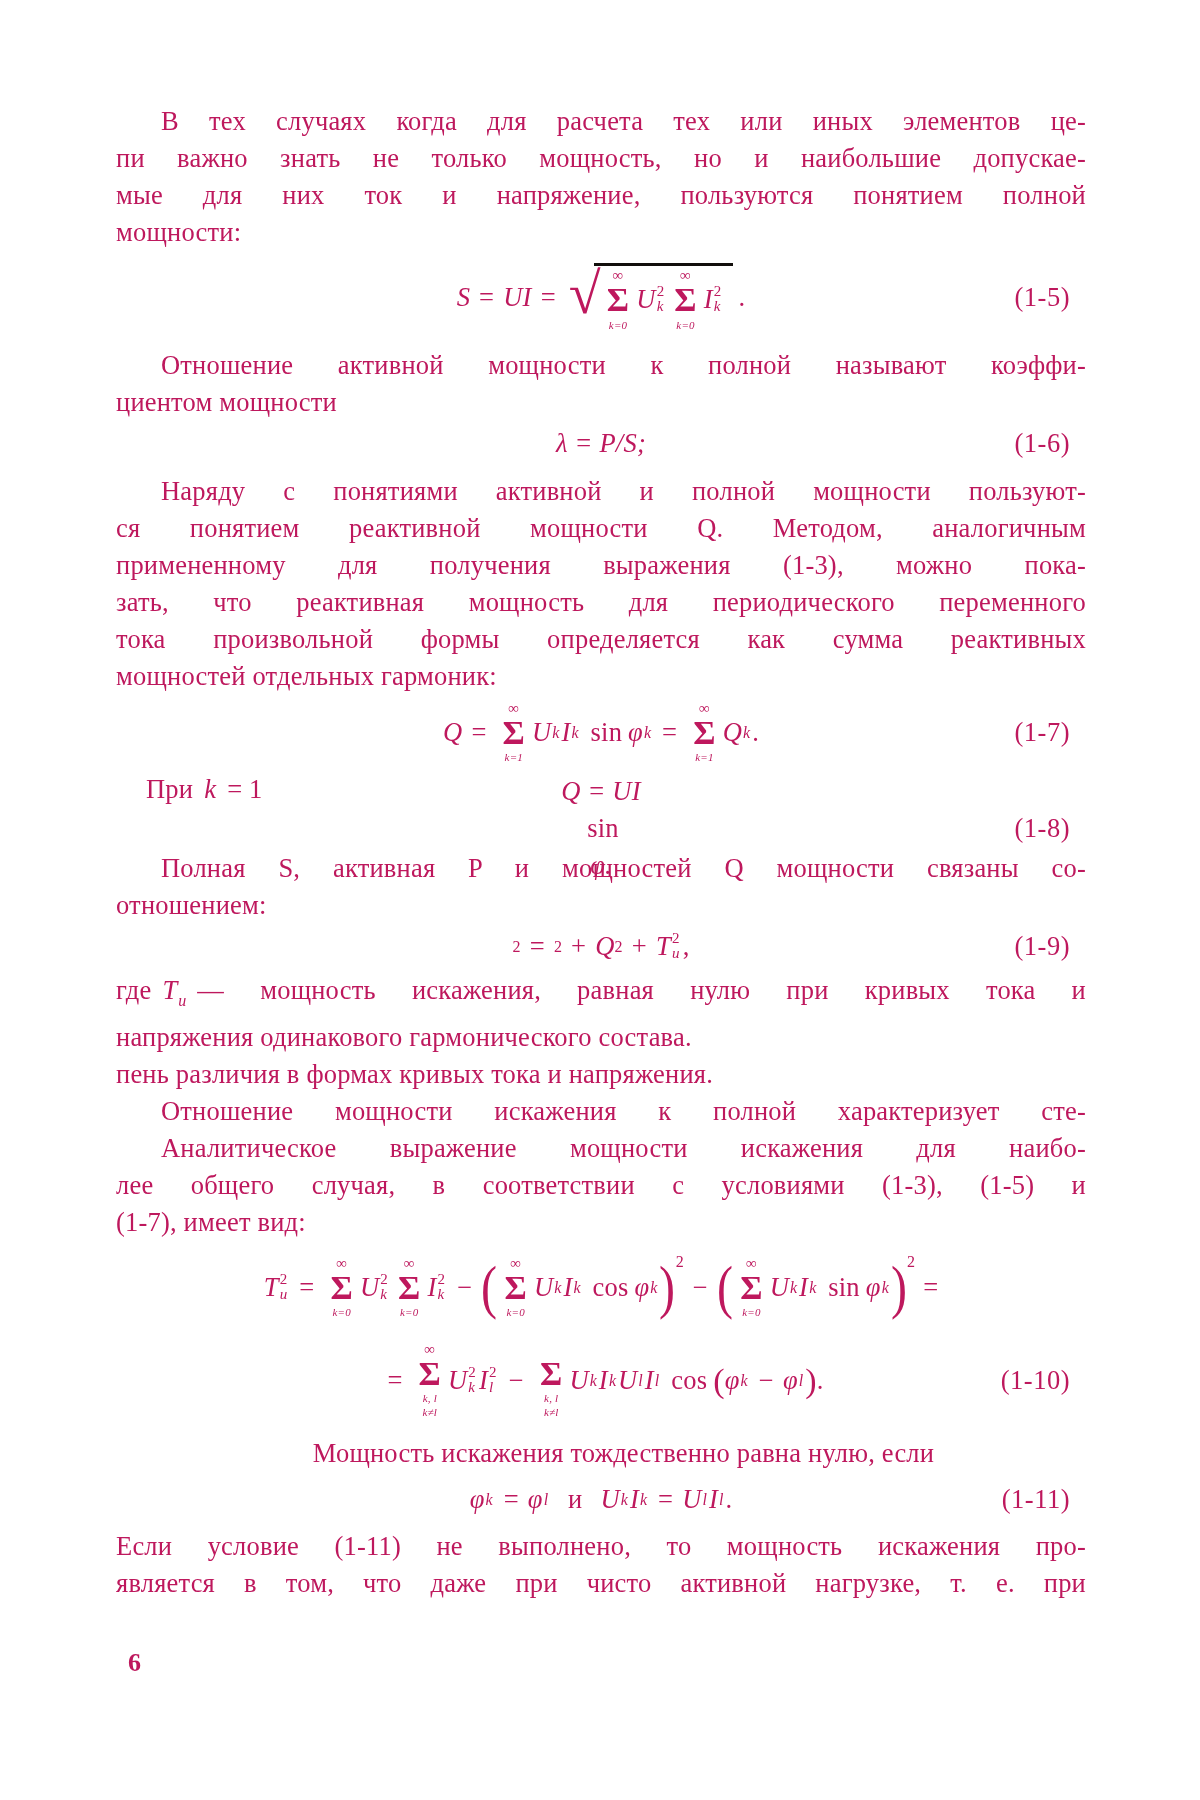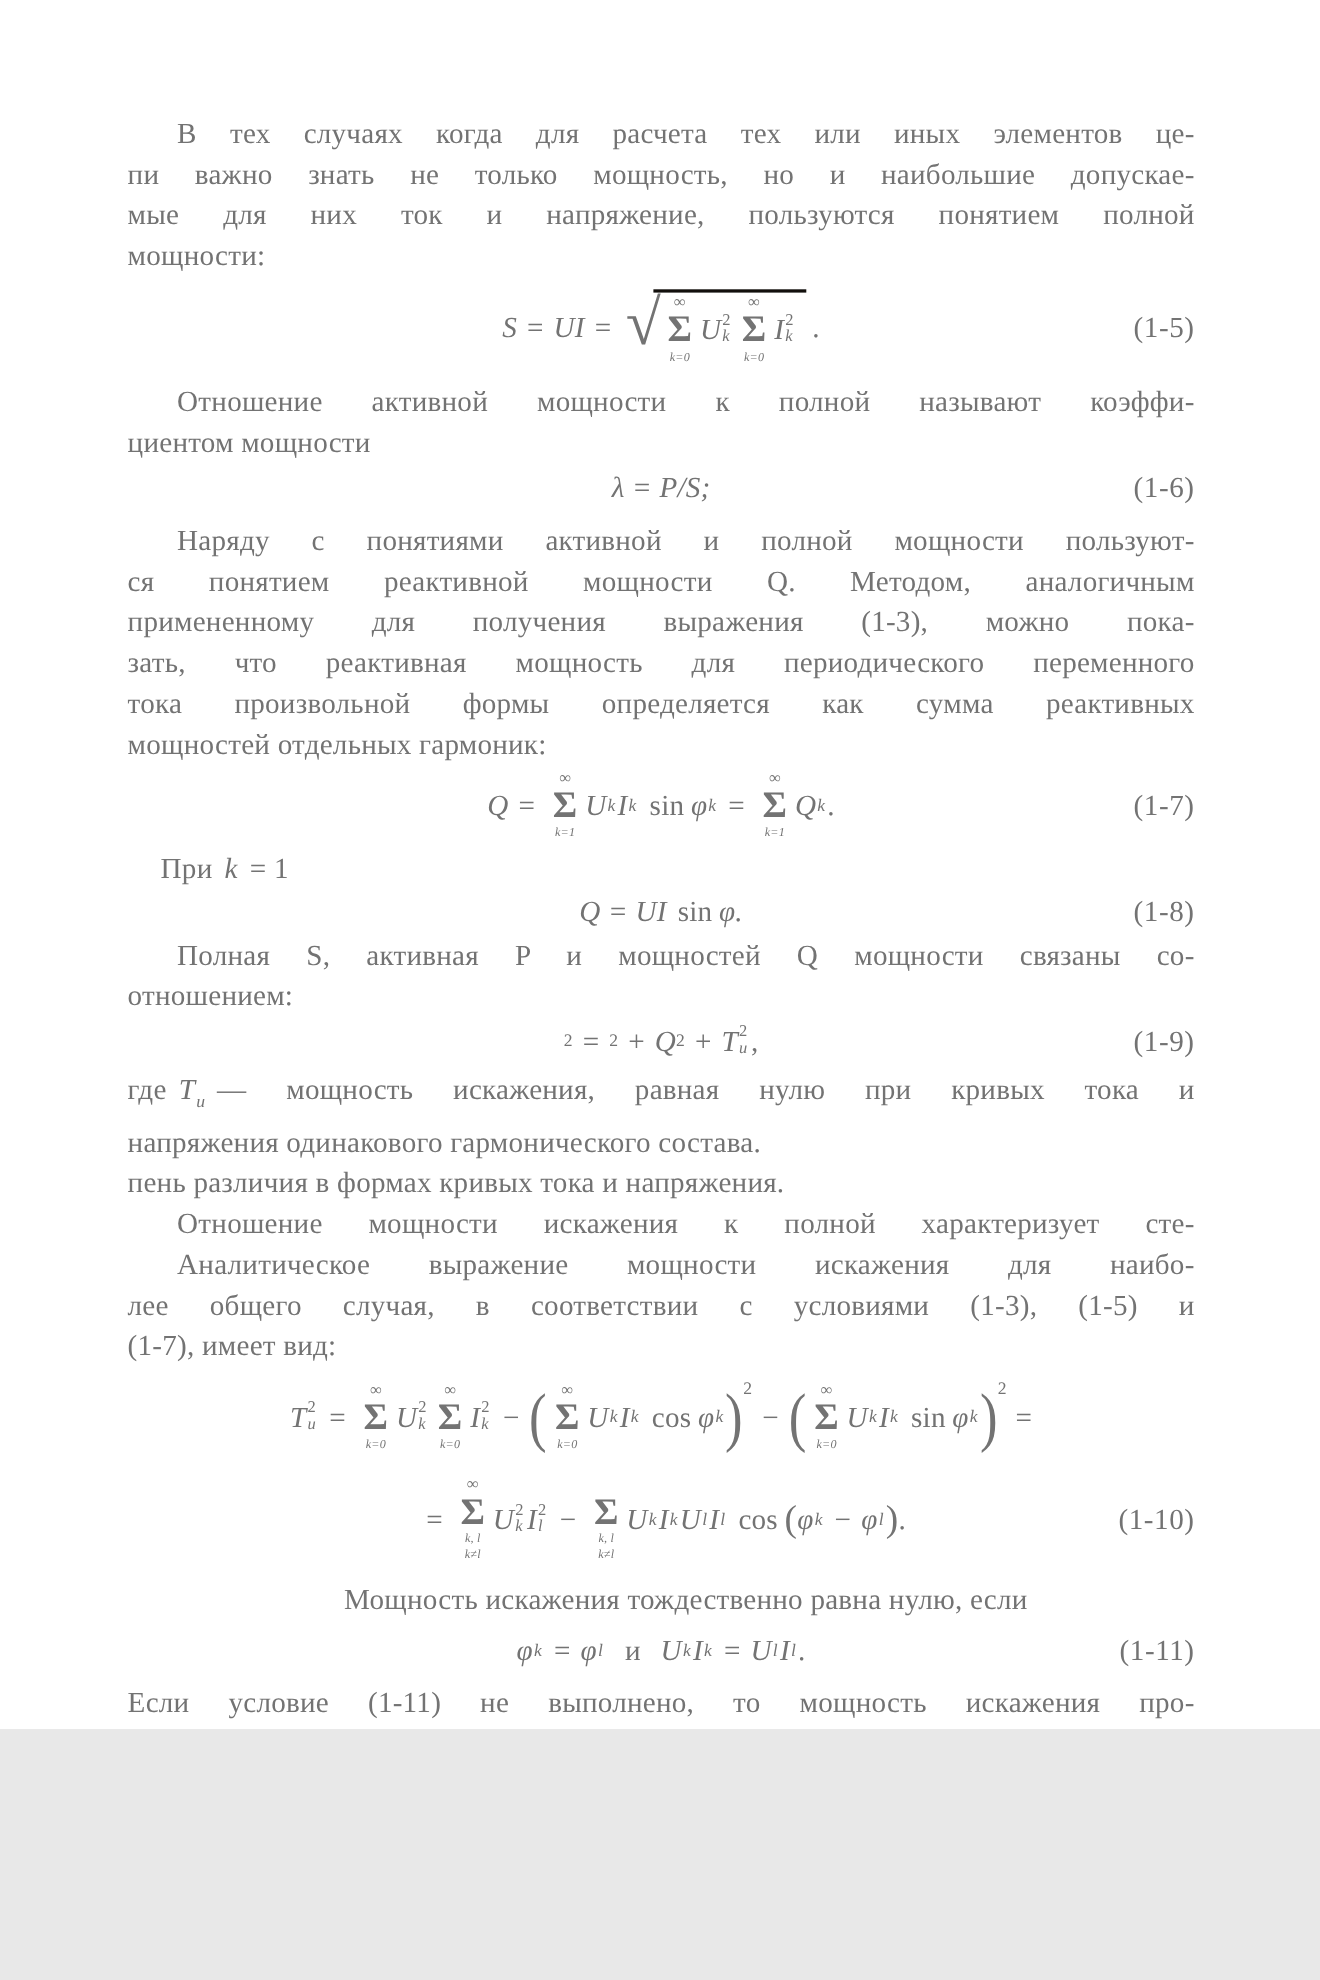--- a/index.html
+++ b/index.html
@@ -1,18 +1,18 @@
 <!DOCTYPE html>
 <html><head>
 <meta charset="utf-8">
 <style>
   html,body{margin:0;padding:0;background:#e8e8e8;}
   .page{
-    position:relative;width:1200px;height:1572px;background:#ffffff;
-    font-family:"Liberation Serif","DejaVu Serif",serif;color:#737373;
+    position:relative;width:1200px;height:1800px;background:#ffffff;
+    font-family:"Liberation Serif","DejaVu Serif",serif;color:#be185d;
     overflow:hidden;margin:0 auto;
   }
   .content{position:absolute;left:116px;top:103px;width:970px;font-size:26.5px;line-height:37px;letter-spacing:.2px;}
   .ln{display:block;min-height:37px;}
   .j{text-align:justify;text-align-last:justify;}
   .lft{text-align:left;}
   .ind{text-indent:45px;text-align:center;}
   .ind2{padding-left:30px;}
   
   .mi{font-style:italic;}
@@ -22,21 +22,21 @@
   .msub{font-size:16px;font-style:italic;vertical-align:-7px;margin:0 2px 0 1px;letter-spacing:0;}
   .ss{display:inline-flex;flex-direction:column;align-items:flex-start;line-height:1;vertical-align:-8px;margin:0 3px 0 1px;}
   .ss .sst{font-size:15px;font-style:normal;}
   .ss .ssb{font-size:15px;font-style:italic;}
   .bsum{display:inline-flex;flex-direction:column;align-items:center;line-height:1;margin:0 7px;vertical-align:middle;}
   .bsum .top{font-size:15px;margin-bottom:1px;min-height:15px;}
   .bsum .sig{font-size:34px;font-weight:bold;line-height:.95;}
   .bsum .bot{font-size:11px;font-style:italic;margin-top:2px;line-height:1.1;}
   .disp{position:relative;display:flex;justify-content:center;align-items:center;width:100%;}
   .h80{height:80px;}.h70{height:70px;}.h44{height:44px;}.h40{height:40px;}.h46{height:46px;}
-  .eqnum{position:absolute;right:0;font-style:normal;letter-spacing:.5px;}
+  .eqnum{position:absolute;right:16px;font-style:normal;letter-spacing:.5px;}
   .sqrt{display:inline-flex;align-items:center;margin-left:4px;}
   .radsign{font-size:58px;line-height:1;margin-right:-7px;margin-top:-6px;font-style:normal;}
   .radicand{display:inline-flex;align-items:center;border-top:3px solid #120f0c;padding:2px 8px 0 6px;}
   .bigp{font-size:60px;line-height:1;font-style:normal;transform:scaleX(.8);display:inline-block;margin:0 -2px;}
   .psup{font-size:16px;position:relative;top:-26px;font-style:normal;}
   .pagenum{position:absolute;left:128px;top:1648px;font-size:26px;font-weight:bold;}
   .sp-r{margin-right:11px;}
   .sp-lr{margin:0 11px;}
   .gap6{margin-top:6px;}
 </style>
@@ -131,21 +131,21 @@
       <span class="mi">Q</span>
         <span class="msub">k</span>
         <span class="mr">.</span>
       <span class="eqnum">(1-7)</span>
     </div>
 
     <div class="ln lft ind2">
       <span class="mr sp-r">При</span><span class="mi sp-r">k</span><span class="mr">= 1</span>
     </div>
 
-    <div class="disp h40" style="margin:0 0 2px;">
+    <div class="disp h40" style="margin:0 0 2px;flex-direction:column;">
       <span class="mi">Q = UI</span>
       <span class="mr fn">sin</span>
       <span class="mi">φ.</span>
       <span class="eqnum">(1-8)</span>
     </div>
 
     <div>
       <span class="ln j ind">Полная S, активная P и мощностей Q мощности связаны со-</span>
       <span class="ln lft">отношением:</span>
     </div>

